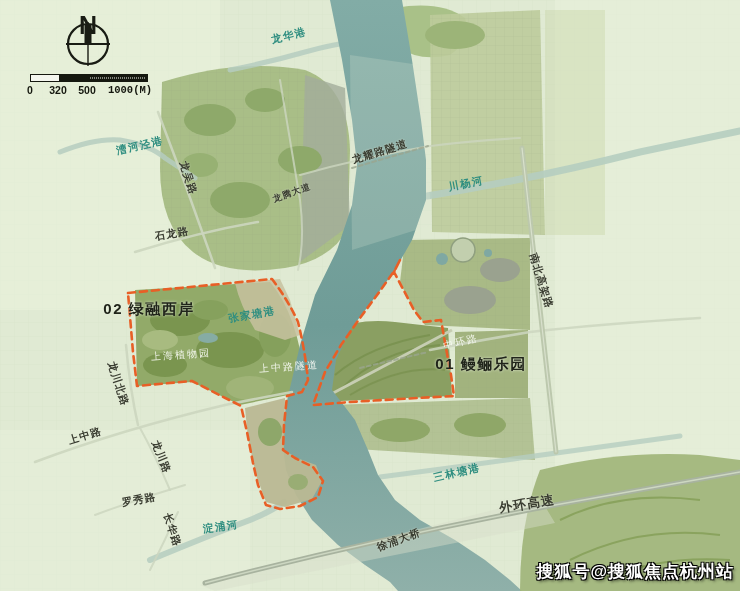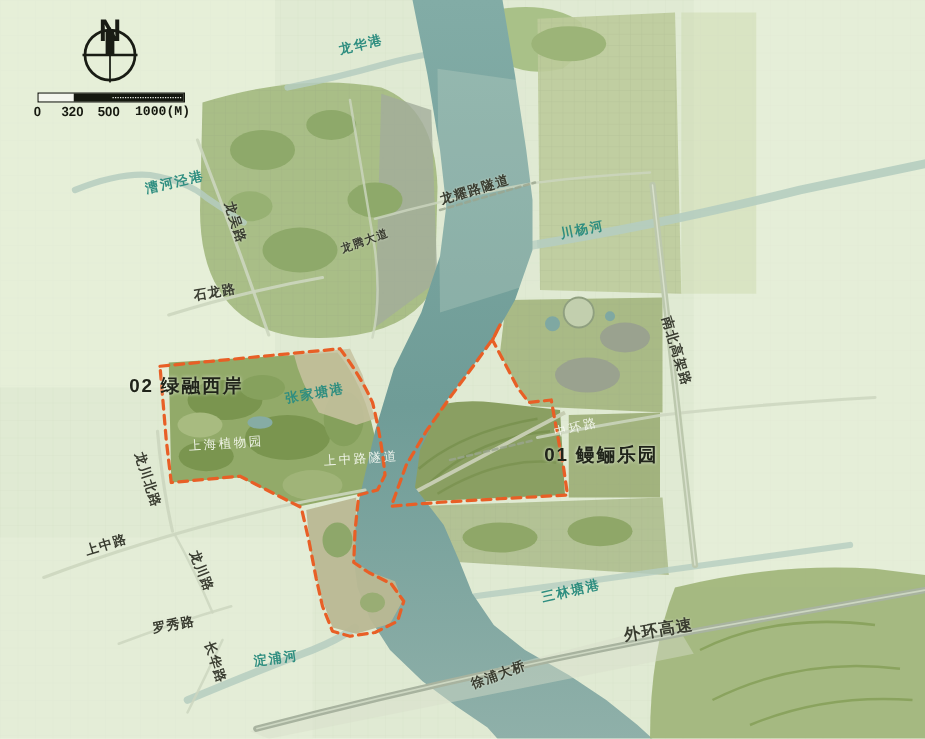--- a/index.html
+++ b/index.html
@@ -218,13 +218,14 @@
         <div class="seg dotted" style="width: 59px;"></div>
       </div>
     <div class="ticks">
         <span style="left: 0px;">0</span>
         <span style="left: 28px;">320</span>
         <span style="left: 57px; text-align: right;">500</span>
         <span style="left: 100px; font-family: Liberation Mono, monospace;">1000(M)</span>
       </div>
   </div>
 
+  <div class="watermark">搜狐号@搜狐焦点杭州站</div>
 </div>
 
 </body></html>

